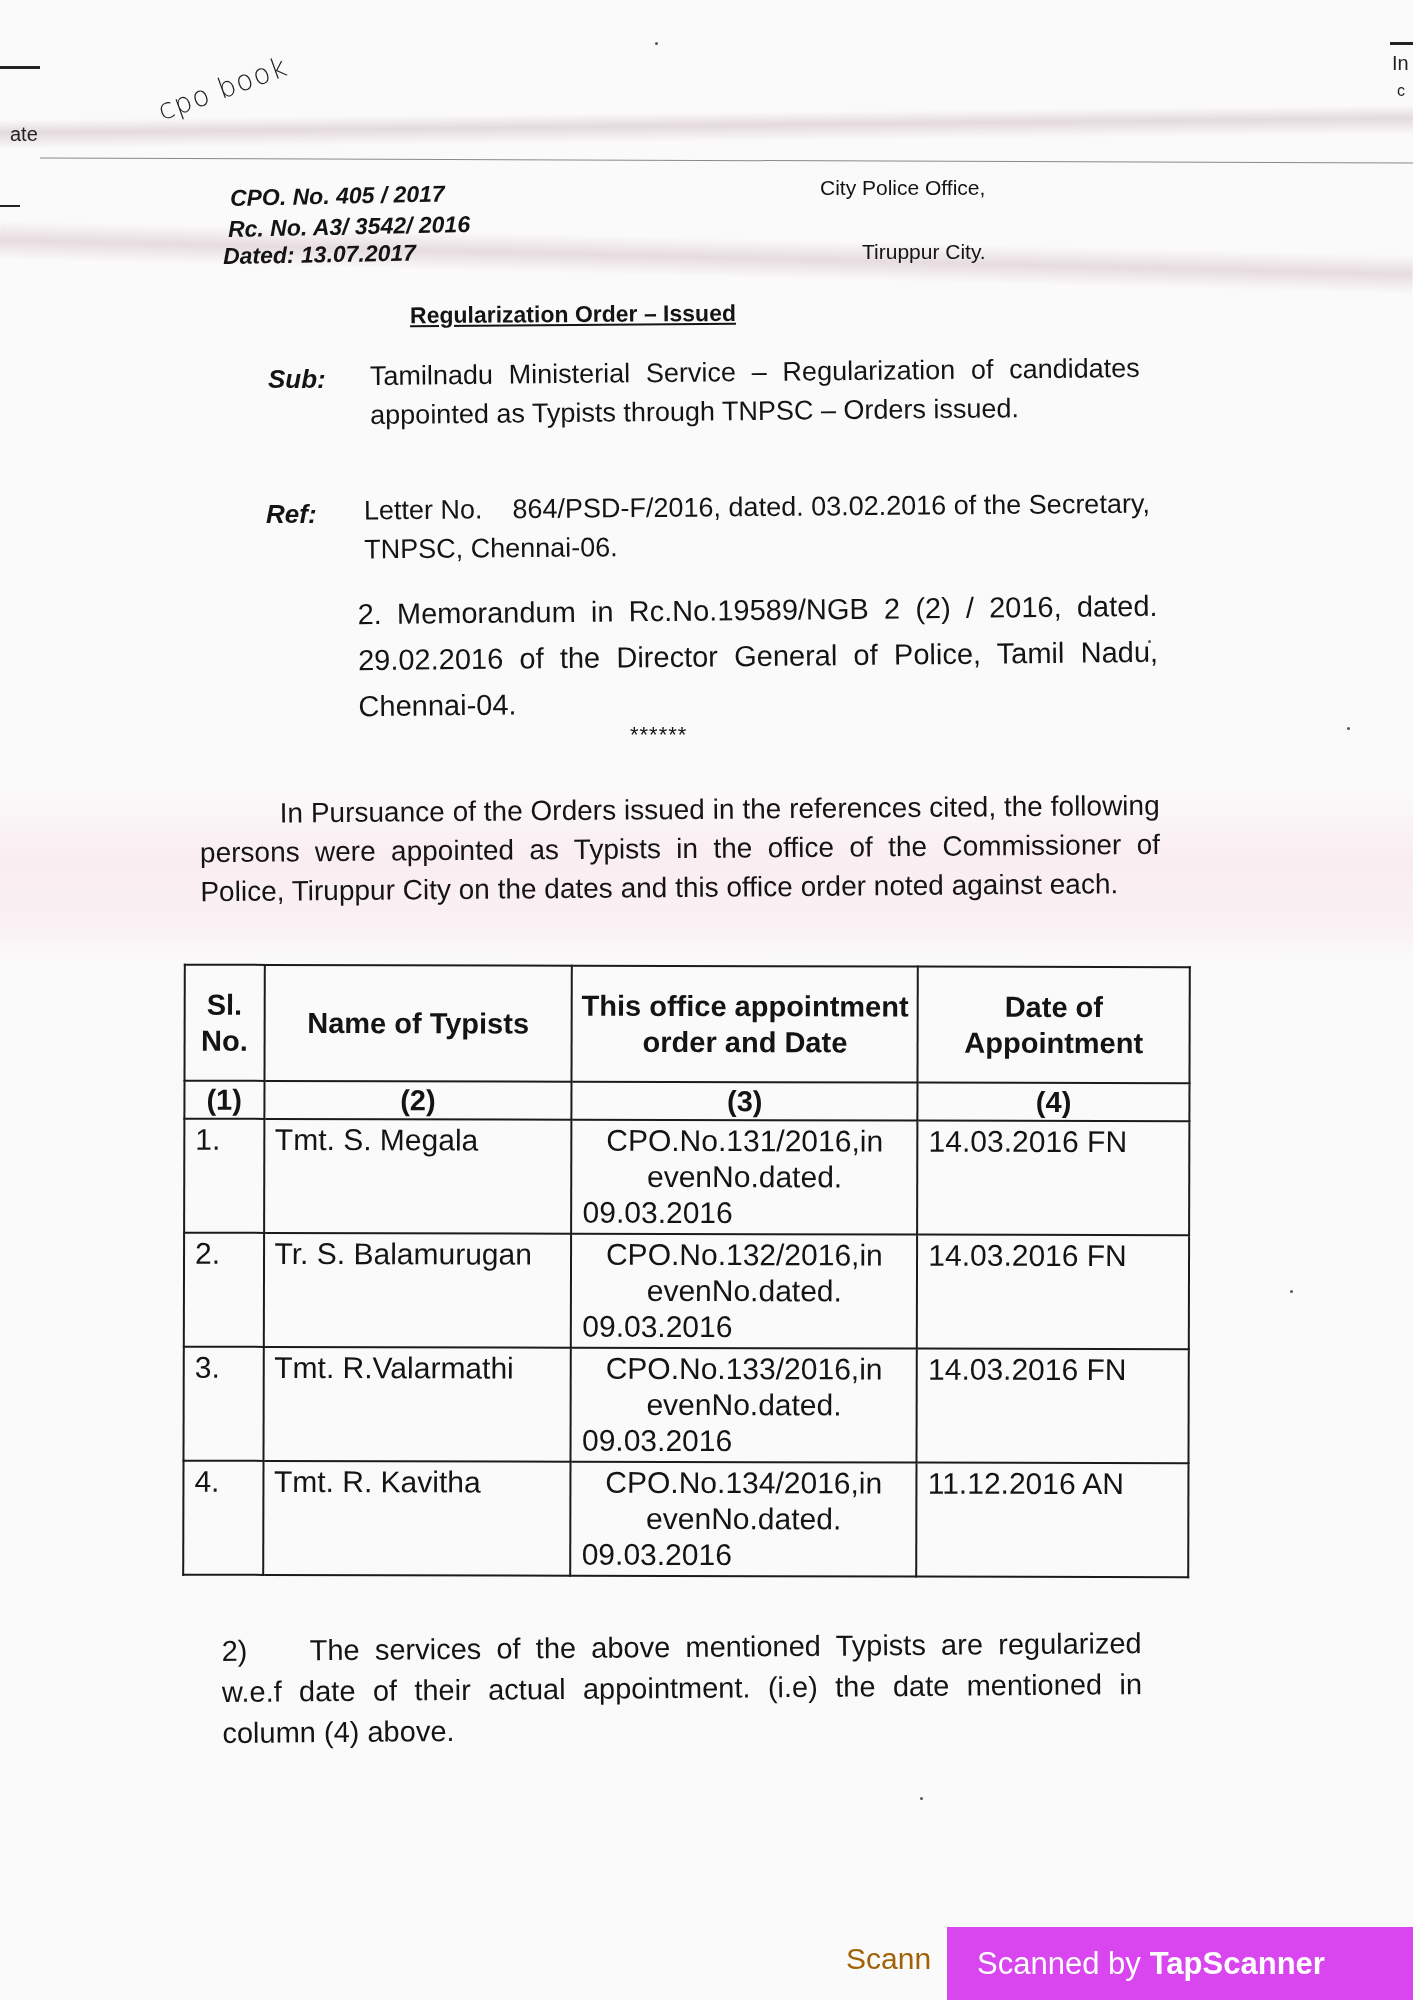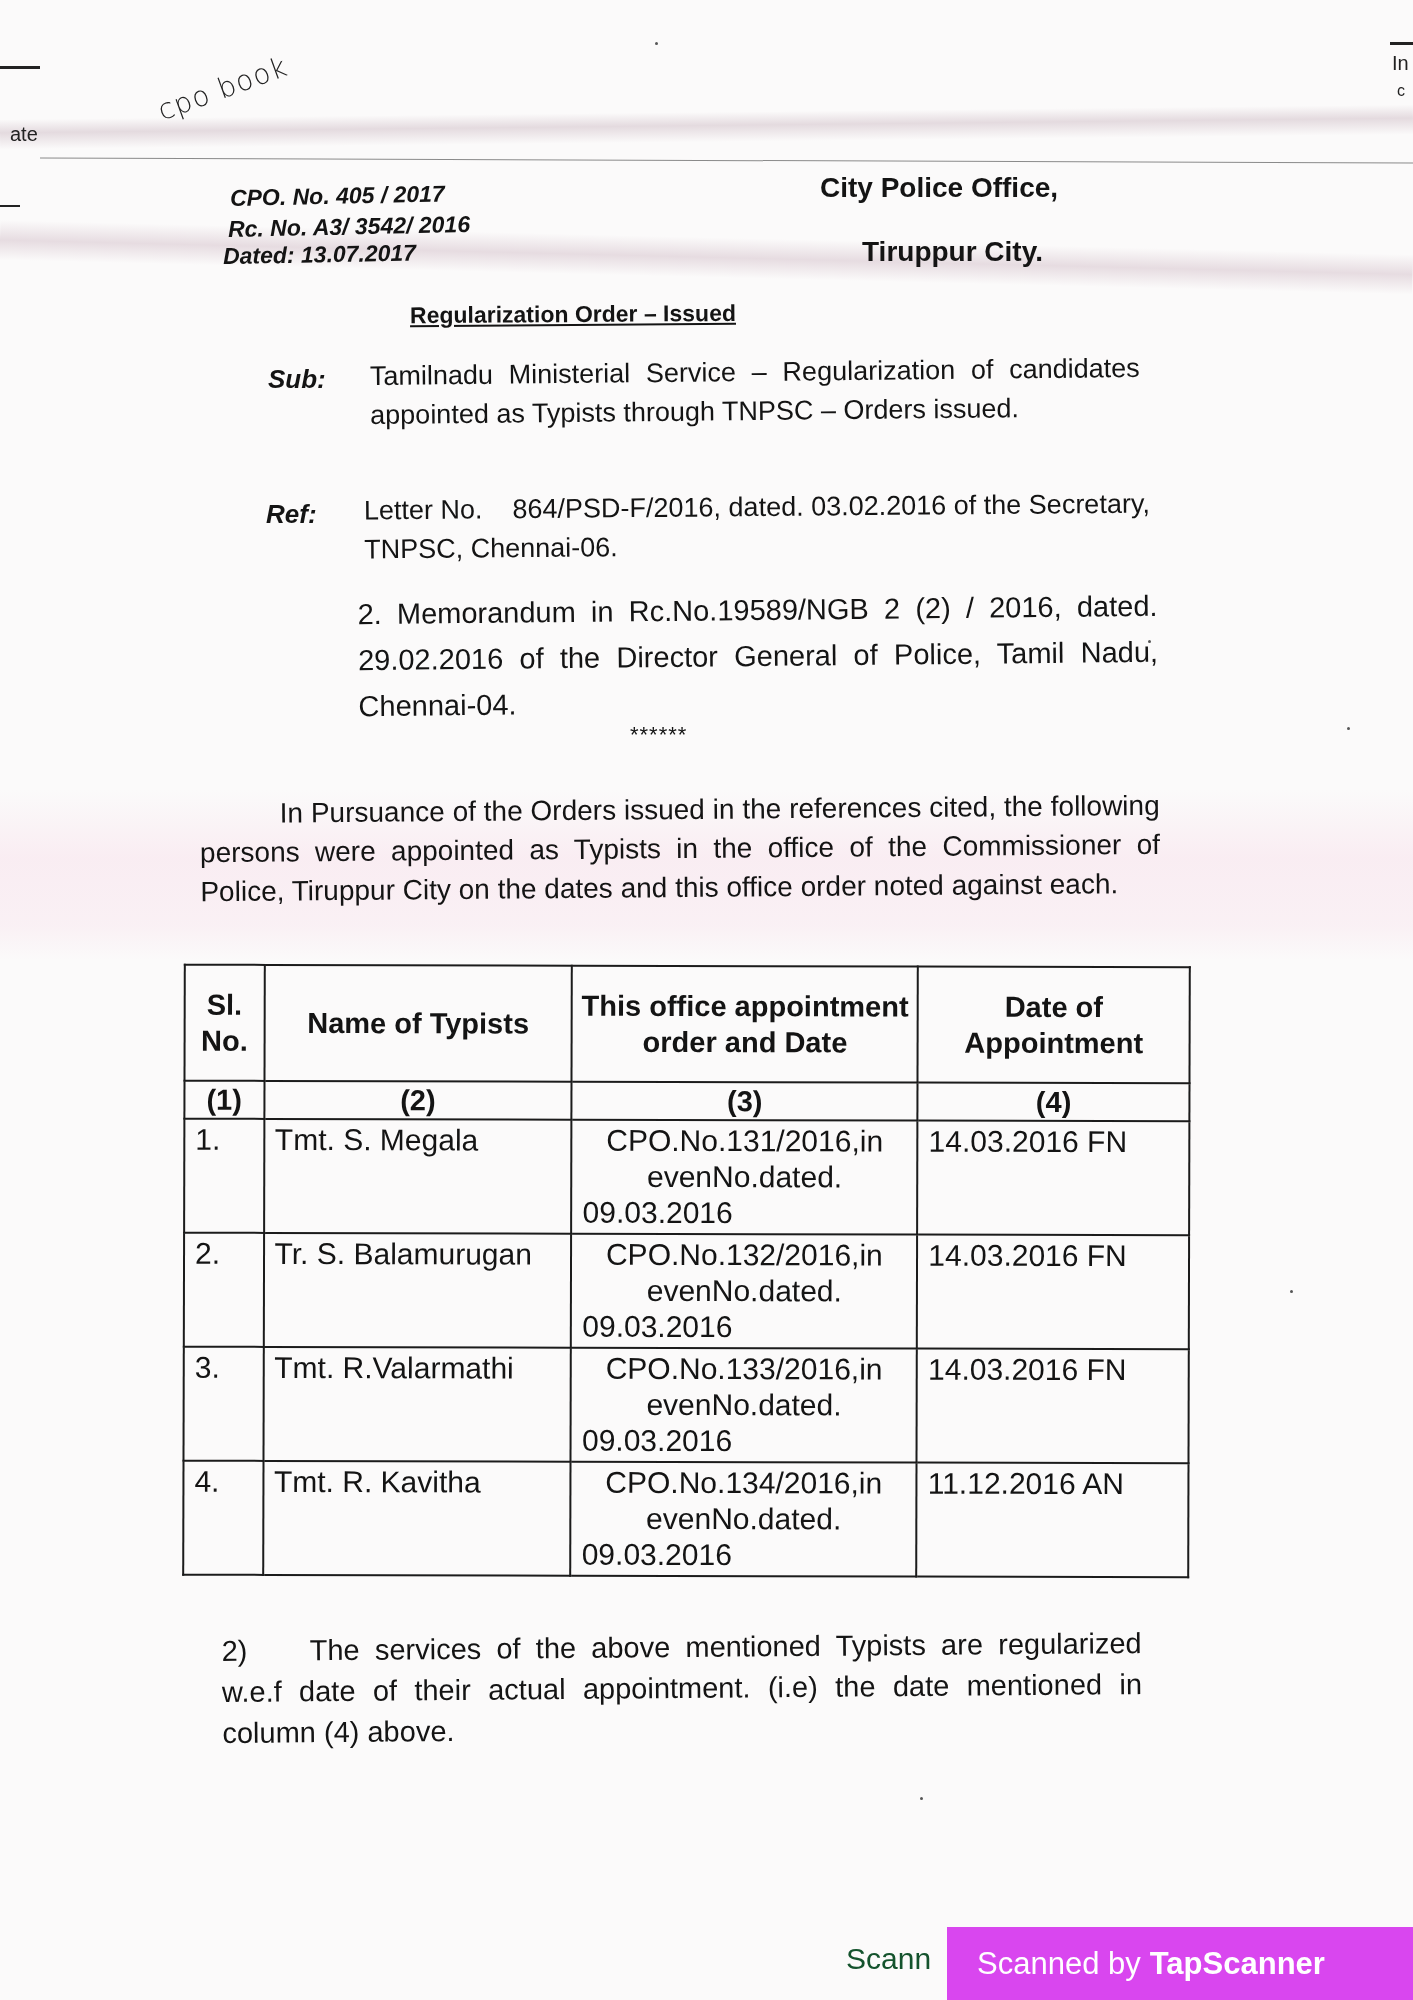--- a/index.html
+++ b/index.html
@@ -18,21 +18,21 @@
     .edge-left-frag { position: absolute; font-size: 20px; color: #222; }
 
     .handwritten {
       position: absolute; left: 155px; top: 72px; font-family: "DejaVu Sans", sans-serif;
       font-size: 28px; transform: rotate(-20deg); color: #222; letter-spacing: 1px; font-weight: 300;
     }
     .hdr-left { position: absolute; left: 230px; top: 183px; font-weight: bold; font-style: italic; font-size: 23px; line-height: 31px; }
     .hdr-left div:nth-child(1) { transform: rotate(-1.2deg); transform-origin: left; }
     .hdr-left div:nth-child(2) { margin-left: -2px; transform: rotate(-1.2deg); transform-origin: left; }
     .hdr-left div:nth-child(3) { margin-left: -7px; margin-top: -4px; transform: rotate(-1deg); transform-origin: left; }
-    .hdr-right { position: absolute; left: 820px; top: 172px; font-weight: bold; font-size: 28px; line-height: 32px; }
+    .hdr-right { position: absolute; left: 820px; top: 172px; font-weight: normal; font-size: 21px; line-height: 32px; }
     .hdr-right .l2 { padding-left: 42px; margin-top: 32px; }
 
     .title { position: absolute; left: 410px; top: 301px; font-weight: bold; font-size: 23px; text-decoration: underline; transform: rotate(-.4deg); }
 
     .block { position: absolute; font-size: 27px; line-height: 39px; }
     .lbl { position: absolute; font-weight: bold; font-style: italic; font-size: 26px; }
     .sub-text { left: 370px; top: 353px; width: 770px; text-align: justify; transform: rotate(-.6deg); }
     .sub-lbl { left: 268px; top: 364px; }
     .ref-lbl { left: 266px; top: 499px; }
     .ref-text { left: 364px; top: 488px; width: 786px; text-align: justify; transform: rotate(-.5deg); }
@@ -51,21 +51,21 @@
     table.typists td { padding: 2px 10px; line-height: 36px; height: 106px; }
     td.sl { width: 60px; padding-left: 10px !important; }
     td.nm { width: 300px; }
     td.ord { width: 330px; text-align: justify; text-align-last: left; }
     td.dt { width: 260px; }
     .ord-line1, .ord-line2 { display: flex; justify-content: center; }
 
     .para2 { position: absolute; left: 222px; top: 1627px; width: 920px; font-size: 29px; line-height: 41px; text-align: justify; transform: rotate(-.5deg); }
     .para2 .pno { display: inline-block; width: 88px; }
 
-    .scan-shadow { position: absolute; left: 846px; top: 1942px; font-size: 30px; color: #14532d; }
+    .scan-shadow { position: absolute; left: 846px; top: 1942px; font-size: 30px; color: #a16207; }
     .watermark {
       position: absolute; left: 947px; top: 1927px; width: 541px; height: 73px;
       background: #d946ef; color: #fff; font-size: 31px; display: flex; align-items: center;
       padding-left: 30px; box-sizing: border-box;
     }
     .watermark b { margin-left: 9px; }
     .dot { position: absolute; width: 3px; height: 3px; background: #555; border-radius: 50%; }
   </style>
 </head>
 <body>

